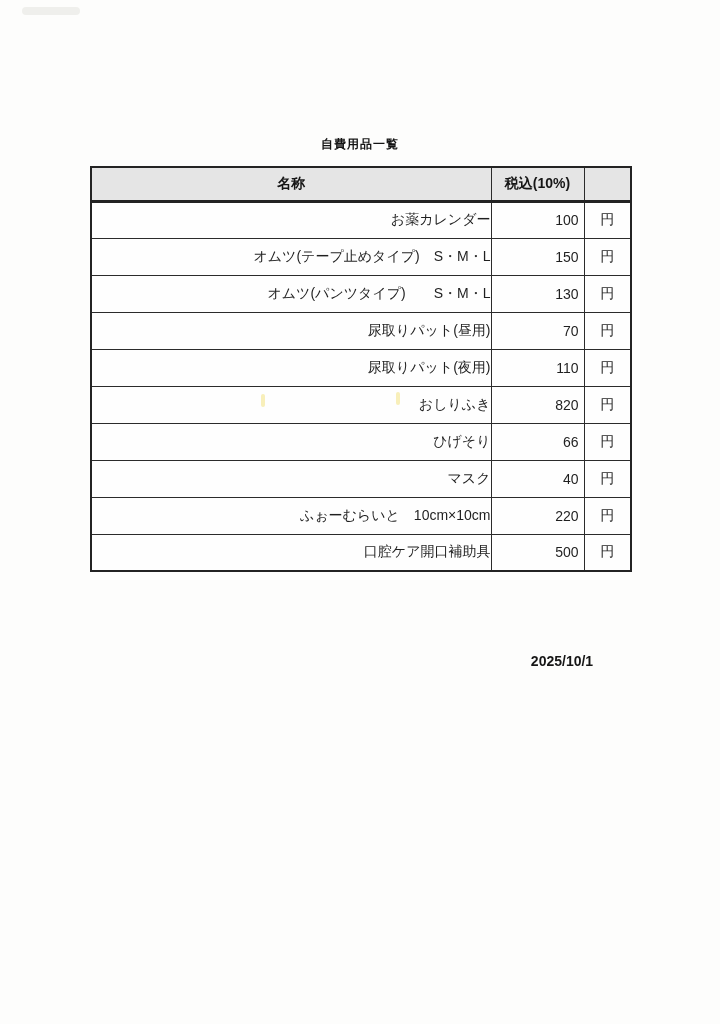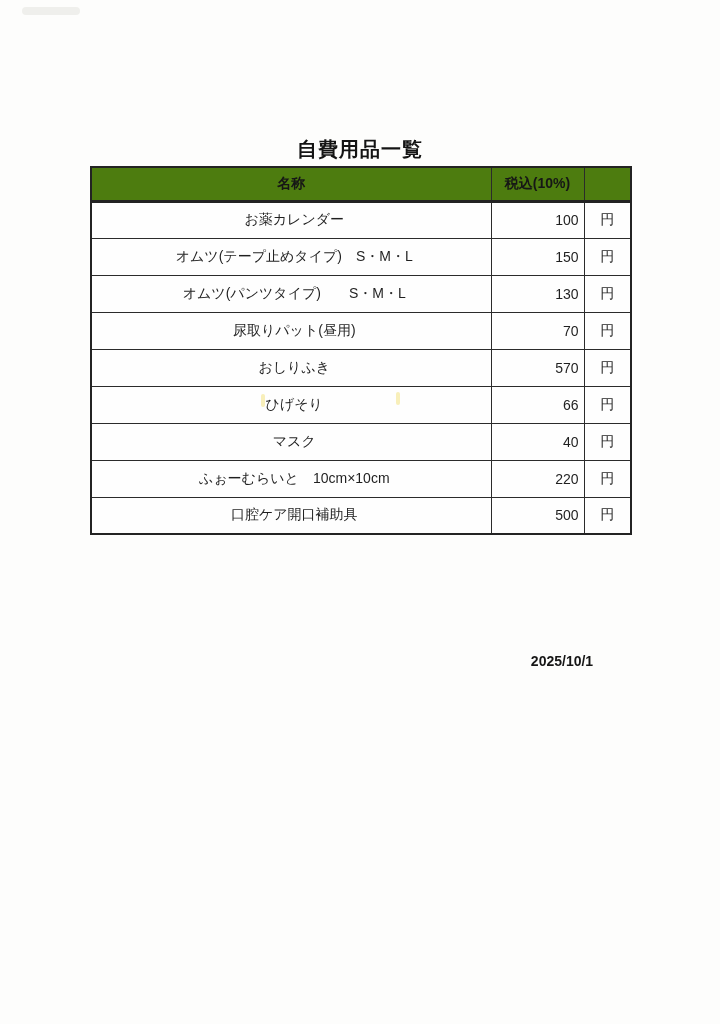--- a/index.html
+++ b/index.html
@@ -21,21 +21,21 @@
     left: 22px; top: 7px;
     width: 58px; height: 8px;
     background: rgba(205, 205, 195, 0.28);
     border-radius: 4px;
   }
   .doc-title {
     position: absolute;
     top: 136px; left: 0;
     width: 720px;
     text-align: center;
-    font-size: 20px;
+    font-size: 12px;
     font-weight: bold;
     letter-spacing: 1px;
     color: #141414;
   }
   .price-table-wrap {
     position: absolute;
     left: 90px; top: 166px;
   }
   table.price-table {
     border-collapse: collapse;
@@ -46,30 +46,30 @@
   table.price-table col.c1 { width: 400px; }
   table.price-table col.c2 { width: 93px; }
   table.price-table col.c3 { width: 47px; }
   table.price-table th, table.price-table td {
     border: 1.5px solid #2b2b2b;
     font-size: 14px;
     overflow: hidden;
     white-space: nowrap;
   }
   table.price-table thead th {
-    background: #4d7c0f;
+    background: #e5e5e5;
     height: 34px;
     font-weight: bold;
     text-align: center;
     border-bottom: 3px solid #232323;
     color: #161616;
   }
   table.price-table { border: 2px solid #232323; }
   table.price-table tbody td { height: 37px; background: #fefefe; }
-  td.c-name { text-align: center; padding-left: 6px; }
+  td.c-name { text-align: right; padding-left: 6px; }
   td.c-price { text-align: right; padding-right: 5px; }
   td.c-unit { text-align: center; }
   
   .mark {
     position: absolute;
     width: 4px; height: 13px;
     background: rgba(242, 226, 130, 0.55);
     border-radius: 2px;
   }
   .mark-1 { left: 261px; top: 394px; }
@@ -123,22 +123,27 @@
           <td class="c-name">オムツ(パンツタイプ)　　S・M・L</td>
           <td class="c-price">130</td>
           <td class="c-unit">円</td>
         </tr>
         <tr>
           <td class="c-name">尿取りパット(昼用)</td>
           <td class="c-price">70</td>
           <td class="c-unit">円</td>
         </tr>
         <tr>
+          <td class="c-name">尿取りパット(夜用)</td>
+          <td class="c-price">110</td>
+          <td class="c-unit">円</td>
+        </tr>
+        <tr>
           <td class="c-name">おしりふき</td>
-          <td class="c-price">570</td>
+          <td class="c-price">820</td>
           <td class="c-unit">円</td>
         </tr>
         <tr>
           <td class="c-name">ひげそり</td>
           <td class="c-price">66</td>
           <td class="c-unit">円</td>
         </tr>
         <tr>
           <td class="c-name">マスク</td>
           <td class="c-price">40</td>

